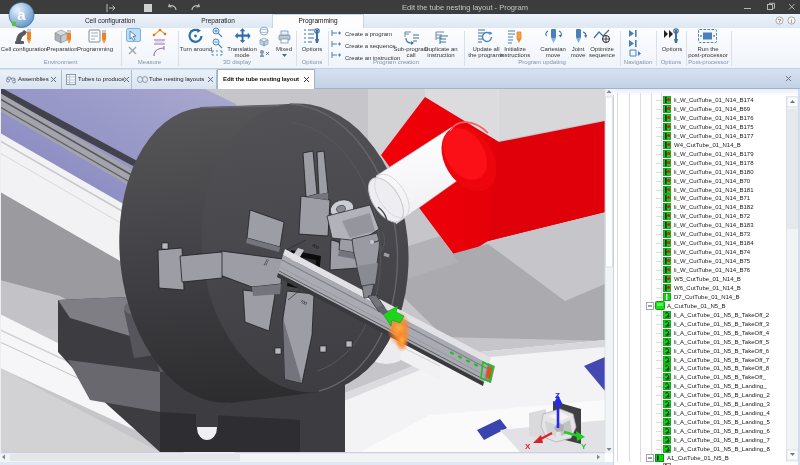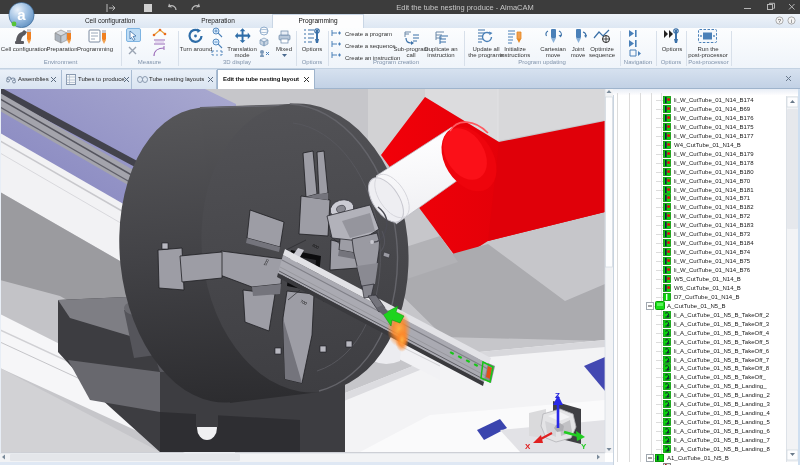--- a/index.html
+++ b/index.html
@@ -5,21 +5,21 @@
 html,body{width:800px;height:465px;overflow:hidden;font-family:"Liberation Sans",sans-serif;background:#fff}
 body{position:relative}
 .abs{position:absolute}
 .tt{font-size:6px;color:#333;text-align:center;line-height:6px;white-space:nowrap}
 .gl{font-size:6px;color:#8093ab;text-align:center;white-space:nowrap}
 .sep{position:absolute;top:31px;height:35px;width:1px;background:#d8e0ea}
 </style></head>
 <body>
 
 <div class="abs" style="left:0;top:0;width:800px;height:14px;background:#3c3c3c"></div>
-<div class="abs" style="left:330px;top:3px;width:270px;text-align:center;font-size:7.5px;color:#c6c6c6">Edit the tube nesting produce - AlmaCAM</div>
+<div class="abs" style="left:330px;top:3px;width:270px;text-align:center;font-size:7.5px;color:#c6c6c6">Edit the tube nesting layout - Program</div>
 
 <svg class="abs" style="left:106px;top:3px" width="104" height="10" viewBox="0 0 104 10">
 <g stroke="#b9b9b9" fill="none" stroke-width="1">
 <path d="M1 1v8M3 5h6M6.5 2.5L9 5l-2.5 2.5"></path>
 <rect x="38" y="1" width="8" height="8" fill="#cfcfcf" stroke="none"></rect>
 <path d="M70 7c0-3-3-5-6-4" stroke-width="1.3"></path>
       <path d="M63 0.5l-1 3.5 4 0.5z" fill="#b9b9b9" stroke="none"></path>
 <path d="M86 7c0-3 3-5 6-4" stroke-width="1.3"></path>
       <path d="M93 0.5l1 3.5-4 0.5z" fill="#b9b9b9" stroke="none"></path>
 </g>

